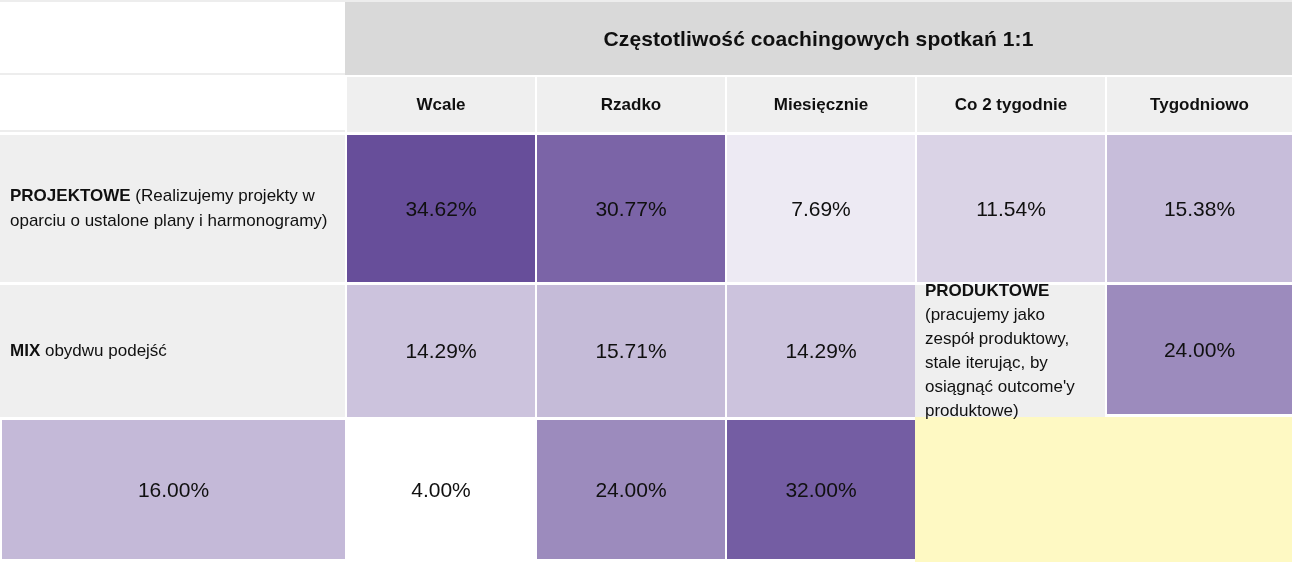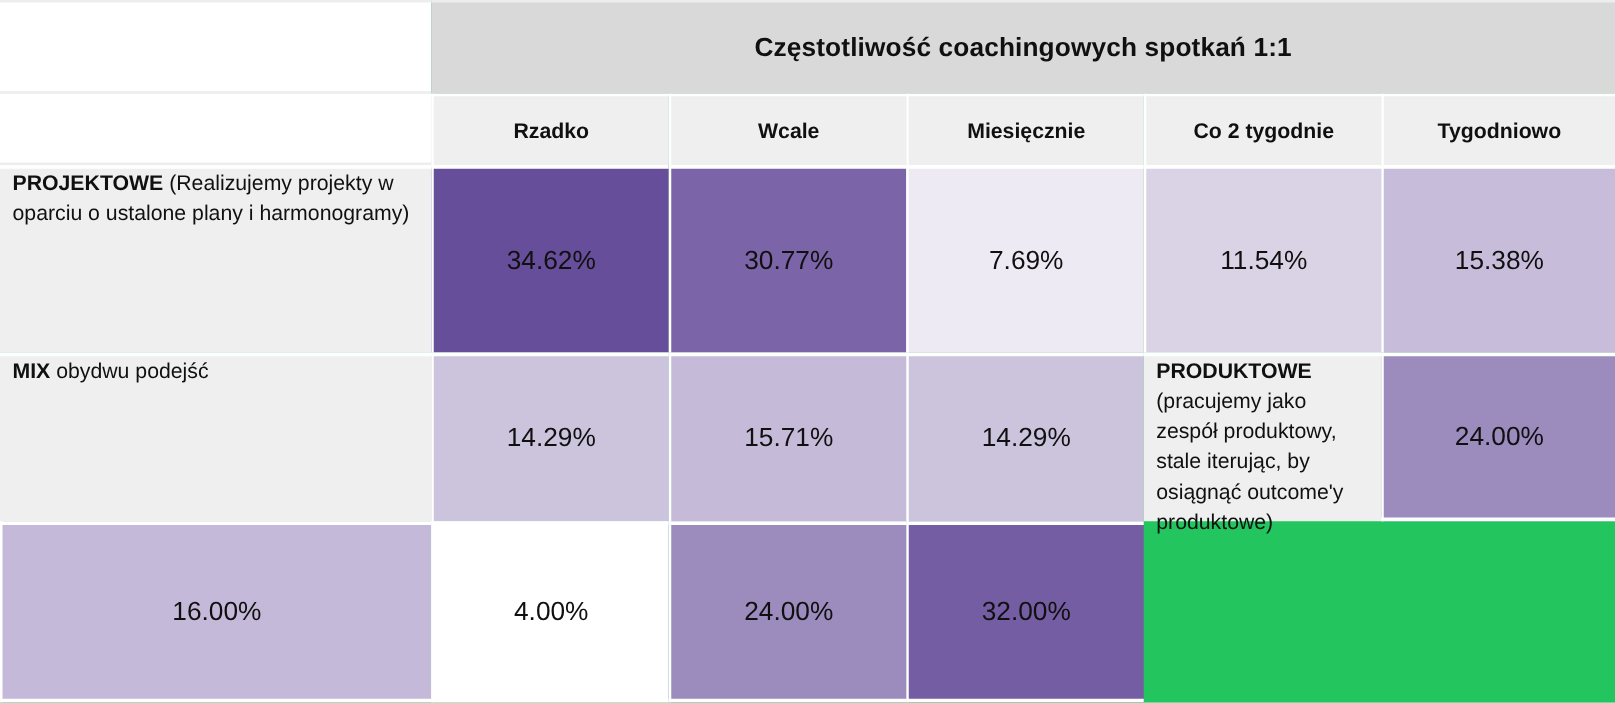--- a/index.html
+++ b/index.html
@@ -14,21 +14,21 @@
     color: #1a1a1a;
     overflow: hidden;
   }
 
   .matrix {
     width: 1292px;
     height: 562px;
     display: grid;
     grid-template-columns: 345px 190px 190px 190px 190px 187px;
     grid-template-rows: 75px 57px 150px 135px 145px;
-    background: #22c55e;
+    background: #fef9c3;
     box-sizing: border-box;
   }
 
   
   .corner {
     background: #ffffff;
     border-bottom: 2px solid #ededed;
   }
   .corner-top { border-top: 2px solid #ededed; }
 
@@ -59,21 +59,21 @@
     color: #101010;
     border-left: 2px solid #ffffff;
     border-top: 2px solid #ffffff;
     box-sizing: border-box;
   }
 
   
   .row-head {
     background: #efefef;
     display: flex;
-    align-items: flex-start;
+    align-items: center;
     padding: 0 16px 0 10px;
     font-size: 17px;
     line-height: 1.42;
     color: #101010;
     border-top: 3px solid #ffffff;
     box-sizing: border-box;
   }
   .row-head .strong { font-weight: bold; }
 
   
@@ -91,22 +91,22 @@
 </style>
 </head>
 <body>
 
 <div class="matrix">
 
   <div class="corner corner-top"></div>
   <div class="title-banner">Częstotliwość coachingowych spotkań 1:1</div>
 
   <div class="corner"></div>
+  <div class="col-head">Wcale</div>
   <div class="col-head">Rzadko</div>
-  <div class="col-head">Wcale</div>
   <div class="col-head">Miesięcznie</div>
   <div class="col-head">Co 2 tygodnie</div>
   <div class="col-head">Tygodniowo</div>
 
   <div class="row-head">
     <span><span class="strong">PROJEKTOWE</span><span> (Realizujemy projekty w oparciu o ustalone plany i harmonogramy)</span></span>
   </div>
   <div class="cell" style="background-color: rgb(103, 78, 154);">34.62%</div>
   <div class="cell" style="background-color: rgb(123, 100, 167);">30.77%</div>
   <div class="cell" style="background-color: rgb(237, 234, 243);">7.69%</div>

